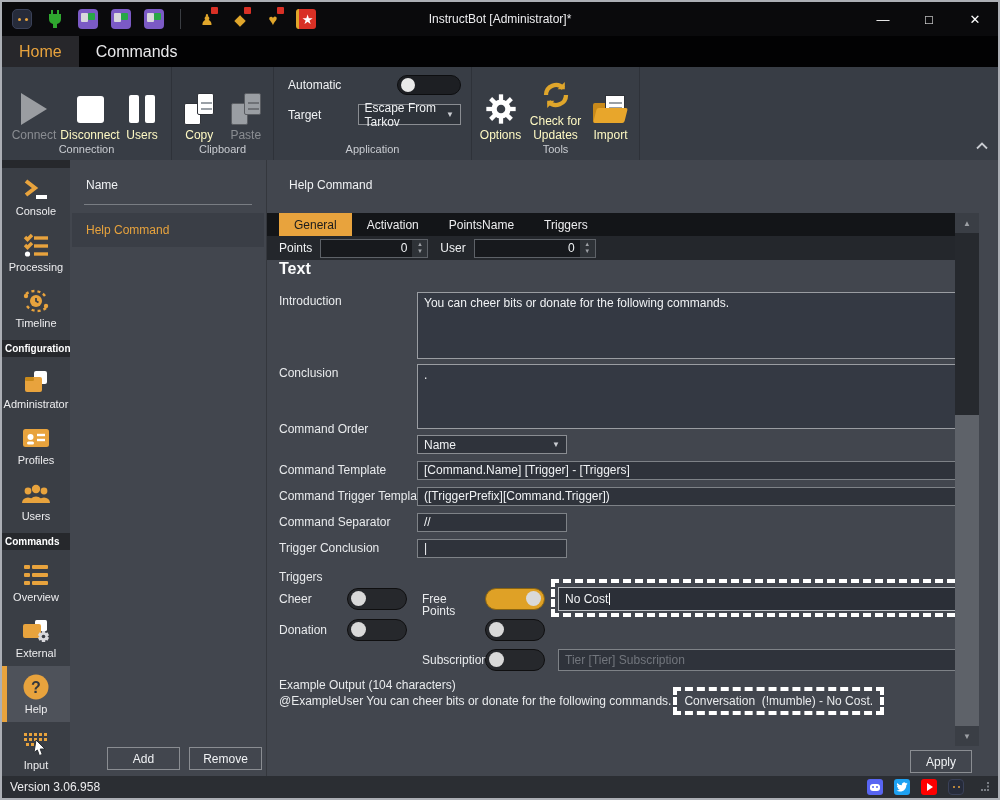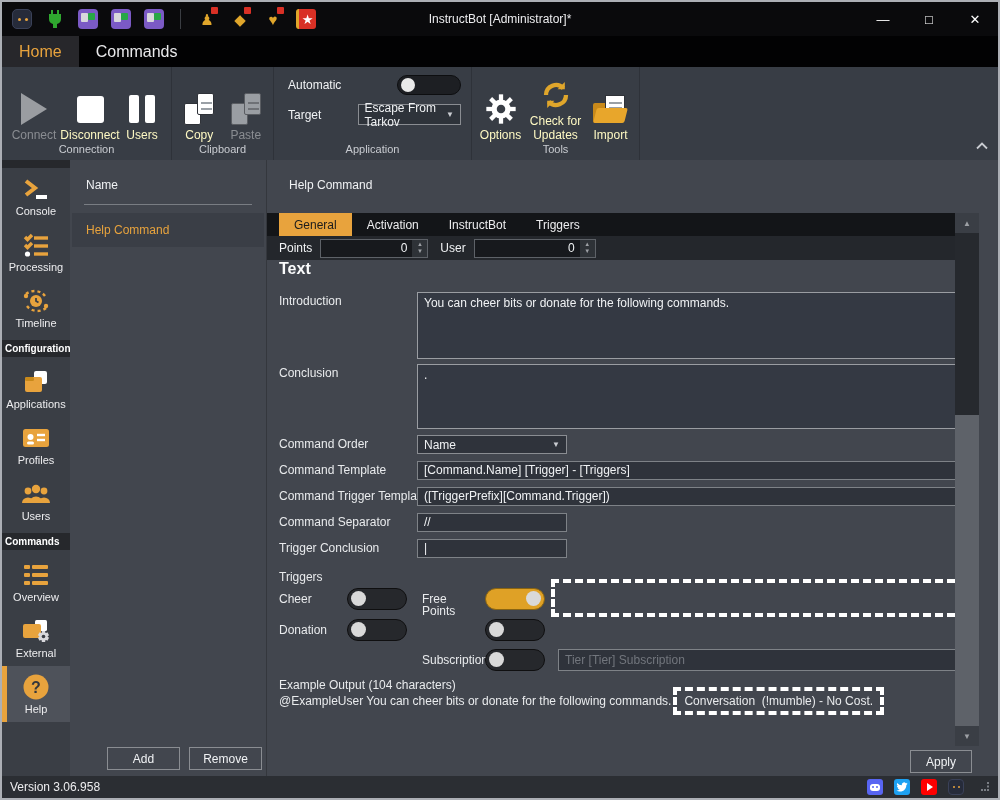--- a/index.html
+++ b/index.html
@@ -326,21 +326,21 @@
     <div class="side-header">Configuration</div>
 
     <div class="side-item">
       <span class="sic">
         <svg width="26" height="24" viewBox="0 0 26 24">
             <rect x="11" y="1" width="13" height="13" rx="2" fill="#FFF"></rect>
             <rect x="2" y="7" width="17" height="15" rx="2" fill="#E8A33D"></rect>
             <rect x="2" y="7" width="9" height="4" rx="1.5" fill="#C8891A"></rect>
           </svg>
       </span>
-      <span>Applications</span>
+      <span>Administrator</span>
     </div>
     <div class="side-item">
       <span class="sic">
         <svg width="28" height="22" viewBox="0 0 28 22">
             <rect x="1" y="2" width="26" height="18" rx="2.5" fill="#E8A33D"></rect>
             <circle cx="8.5" cy="10" r="3" fill="#FFF"></circle>
             <rect x="5" y="14.5" width="7" height="3" rx="1.5" fill="#FFF"></rect>
             <line x1="15" y1="8" x2="23" y2="8" stroke="#FFF" stroke-width="2.4"></line>
             <line x1="15" y1="13" x2="23" y2="13" stroke="#FFF" stroke-width="2.4"></line>
           </svg>
@@ -398,39 +398,61 @@
     </div>
     <div class="side-item selected">
       <span class="sic">
         <svg width="28" height="28" viewBox="0 0 28 28">
             <circle cx="14" cy="14" r="12.5" fill="#E8A33D"></circle>
             <text x="14" y="19.5" text-anchor="middle" font-size="16" font-weight="bold" fill="#33363C" font-family="Liberation Sans, sans-serif">?</text>
           </svg>
       </span>
       <span>Help</span>
     </div>
+    <div class="side-item">
+      <span class="sic">
+        <svg width="28" height="24" viewBox="0 0 28 24">
+            <g fill="#E8A33D">
+              <rect x="2" y="2" width="3" height="3"></rect>
+              <rect x="7" y="2" width="3" height="3"></rect>
+              <rect x="12" y="2" width="3" height="3"></rect>
+              <rect x="17" y="2" width="3" height="3"></rect>
+              <rect x="22" y="2" width="3" height="3"></rect>
+              <rect x="2" y="7" width="3" height="3"></rect>
+              <rect x="7" y="7" width="3" height="3"></rect>
+              <rect x="12" y="7" width="3" height="3"></rect>
+              <rect x="17" y="7" width="3" height="3"></rect>
+              <rect x="22" y="7" width="3" height="3"></rect>
+              <rect x="4" y="12" width="3" height="3"></rect>
+              <rect x="9" y="12" width="3" height="3"></rect>
+            </g>
+            <polygon points="14,9 23,18 18.2,18 20.3,23.5 17.3,24.5 15.4,19 12,21.5" fill="#FFF" stroke="#2B2E33" stroke-width="1"></polygon>
+          </svg>
+      </span>
+      <span>Input</span>
+    </div>
   </div>
 
   <div class="listpanel">
     <div class="lp-header">Name</div>
     <div class="lp-rule"></div>
     <div class="lp-item">Help Command</div>
     <div class="lp-buttons">
       <button class="btn">Add</button>
       <button class="btn">Remove</button>
     </div>
   </div>
 
   <div class="mainpanel">
     <div class="mp-title">Help Command</div>
 
     <div class="mp-tabs">
       <div class="mp-tab active">General</div>
       <div class="mp-tab">Activation</div>
-      <div class="mp-tab">InstructBot</div>
+      <div class="mp-tab">PointsName</div>
       <div class="mp-tab">Triggers</div>
     </div>
 
     <div class="mp-spinrow">
       <span>Points</span>
       <span class="spin" style="width:108px">
         <span class="val">0</span>
         <span class="arrows">▲<br>▼</span>
       </span>
       <span style="margin-left:12px">User</span>
@@ -453,21 +475,21 @@
 
     <div class="lblc" style="top:206px">Conclusion</div>
     <div class="tarea" style="left:150px;top:204px;width:555px;height:65px">
       <span>.</span>
       <span class="tscroll">
           <span class="tsbtn">▲</span>
           <span class="tsbtn">▼</span>
         </span>
     </div>
 
-    <div class="lblc" style="top:277px">Command Order</div>
+    <div class="lblc" style="top:262px">Command Order</div>
     <div class="select" style="position:absolute;left:150px;top:275px;width:150px;height:19px;background:#2F333B">
       <span>Name</span>
       <span class="sel-caret">▼</span>
     </div>
 
     <div class="lblc" style="top:303px">Command Template</div>
     <div class="field" style="left:150px;top:301px;width:555px">[Command.Name] [Trigger] - [Triggers]</div>
 
     <div class="lblc" style="top:329px">Command Trigger Template</div>
     <div class="field" style="left:150px;top:327px;width:555px">([TriggerPrefix][Command.Trigger])</div>
@@ -481,20 +503,21 @@
     <div class="lblc" style="top:410px">Triggers</div>
 
     <div class="lblc" style="top:432px">Cheer</div>
     <span class="ftoggle" style="left:80px;top:428px">
         <span class="knob"></span>
       </span>
     <div class="lblc" style="left:155px;top:432px">Free</div>
     <span class="ftoggle on" style="left:218px;top:428px">
         <span class="knob"></span>
       </span>
+    <div class="field focus" style="left:291px;top:427px;width:412px;height:24px;line-height:22px"><span>No Cost</span><span class="caret-bar"></span></div>
     <div class="dashbox" style="left:284px;top:419px;width:428px;height:38px"></div>
 
     <div class="lblc" style="top:463px">Donation</div>
     <span class="ftoggle" style="left:80px;top:459px">
         <span class="knob"></span>
       </span>
     <div class="lblc" style="left:155px;top:444px">Points</div>
     <span class="ftoggle" style="left:218px;top:459px">
         <span class="knob"></span>
       </span>

